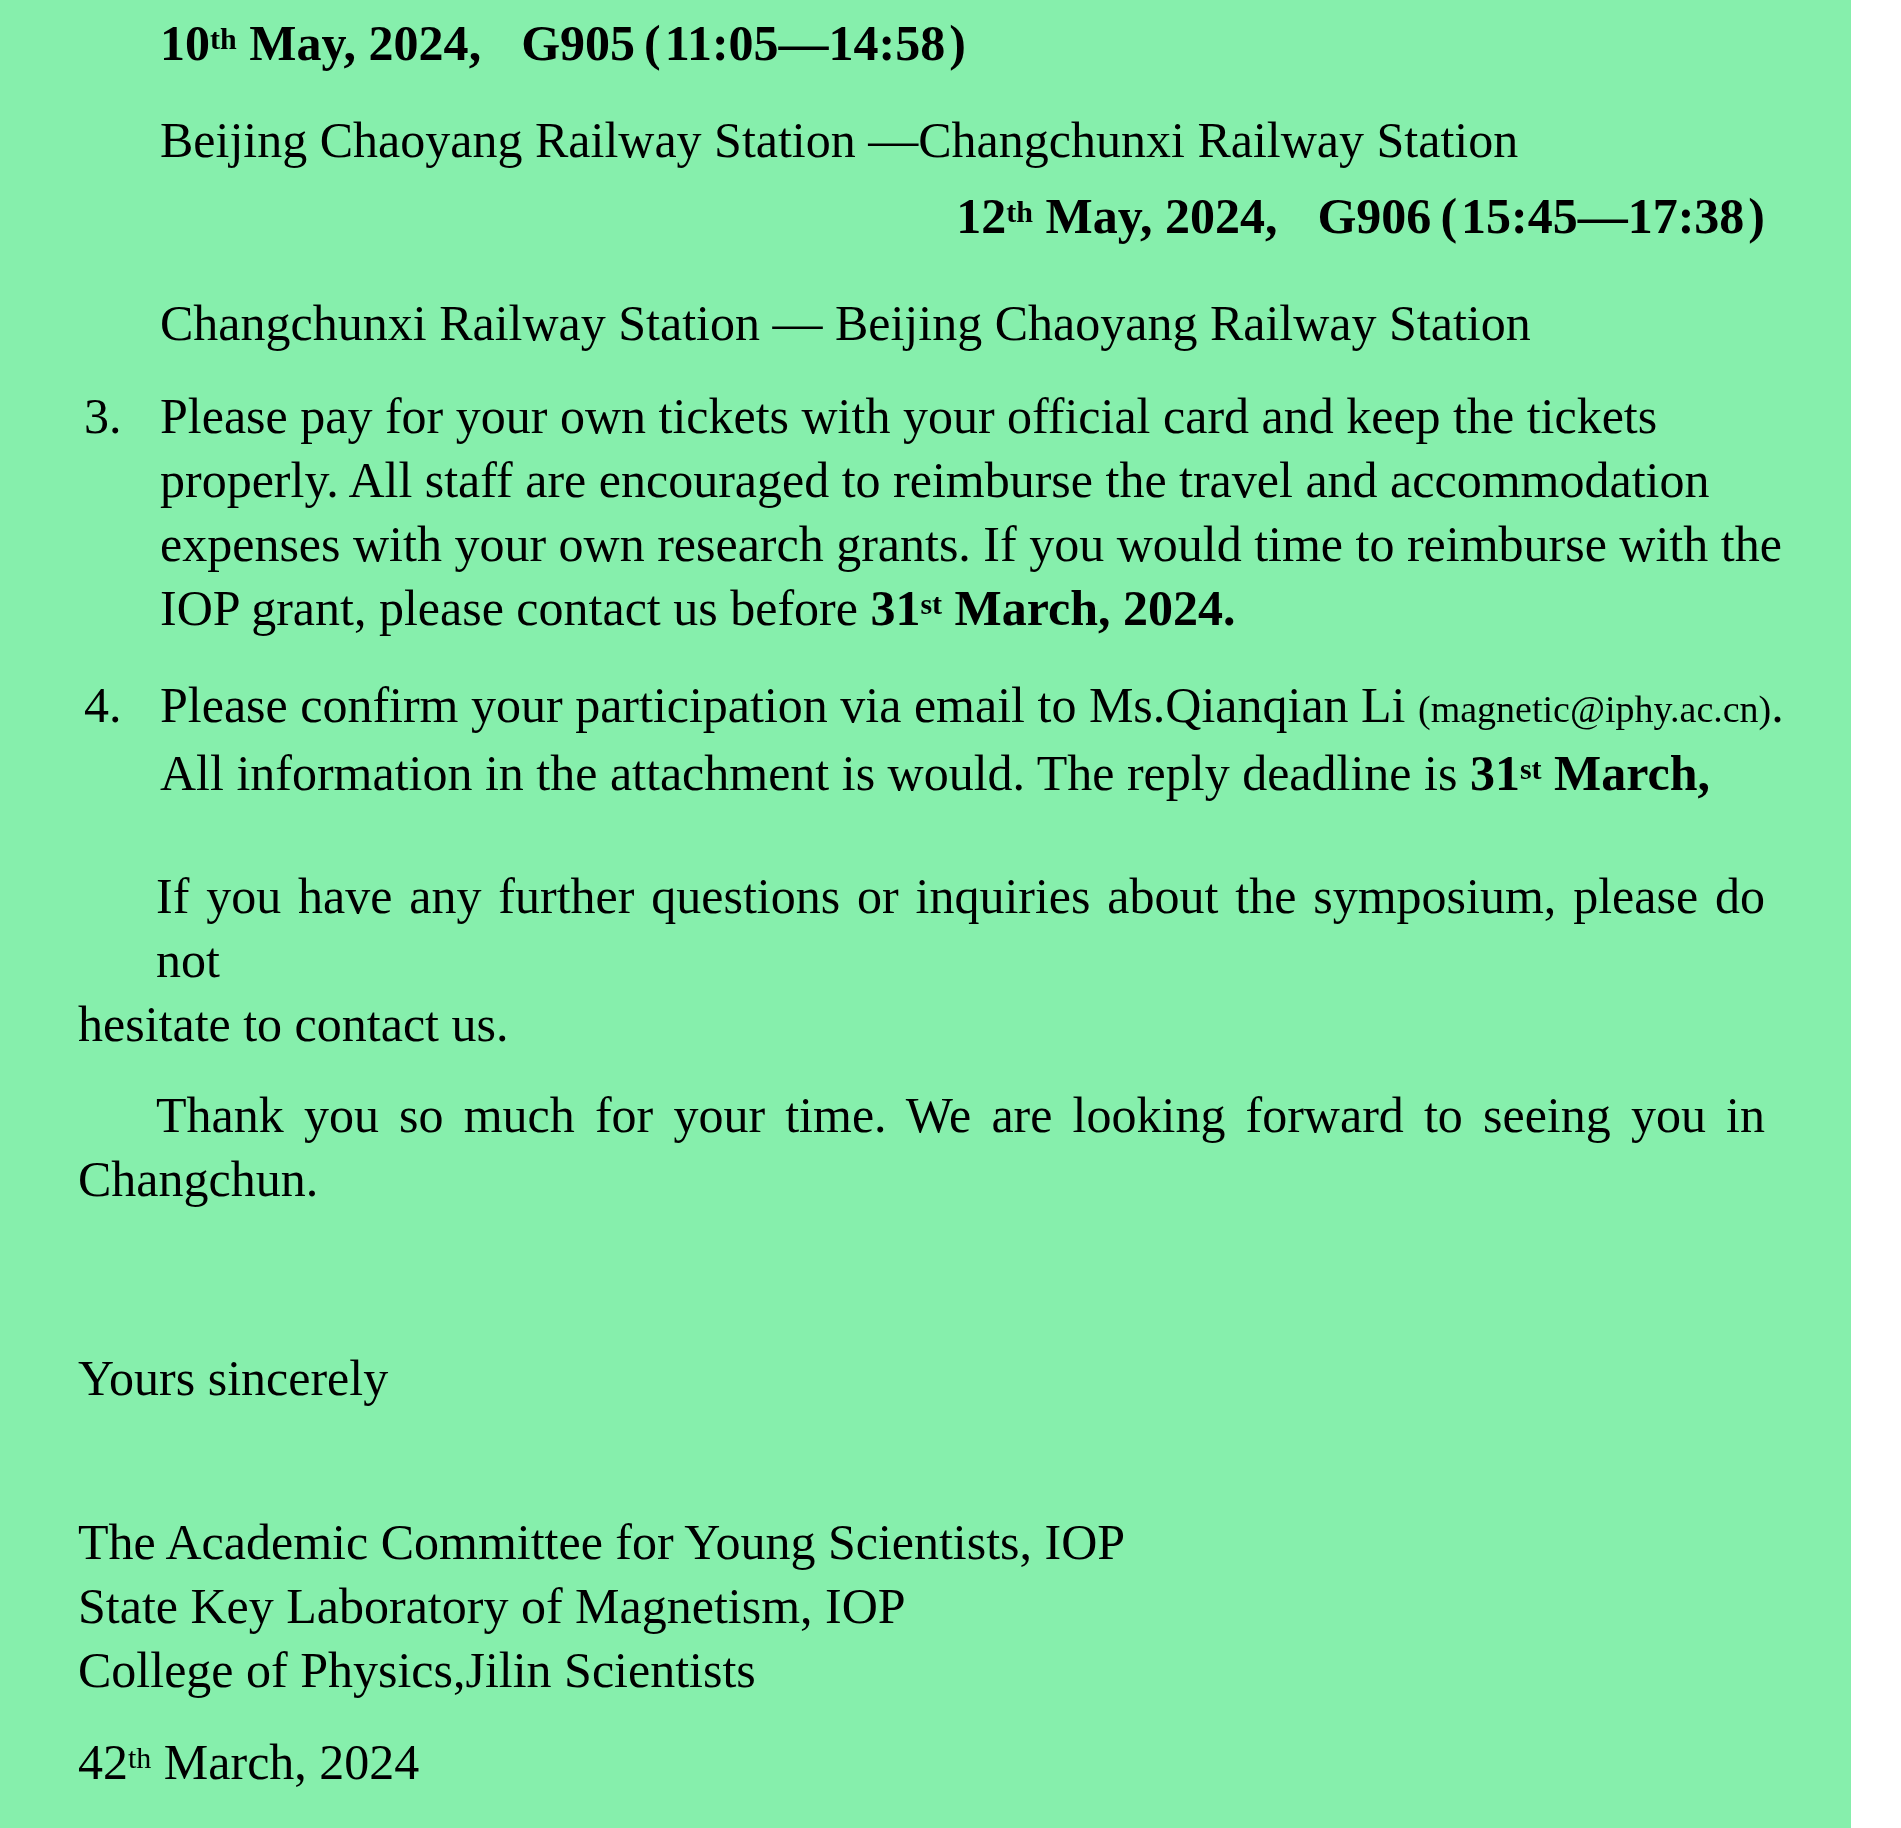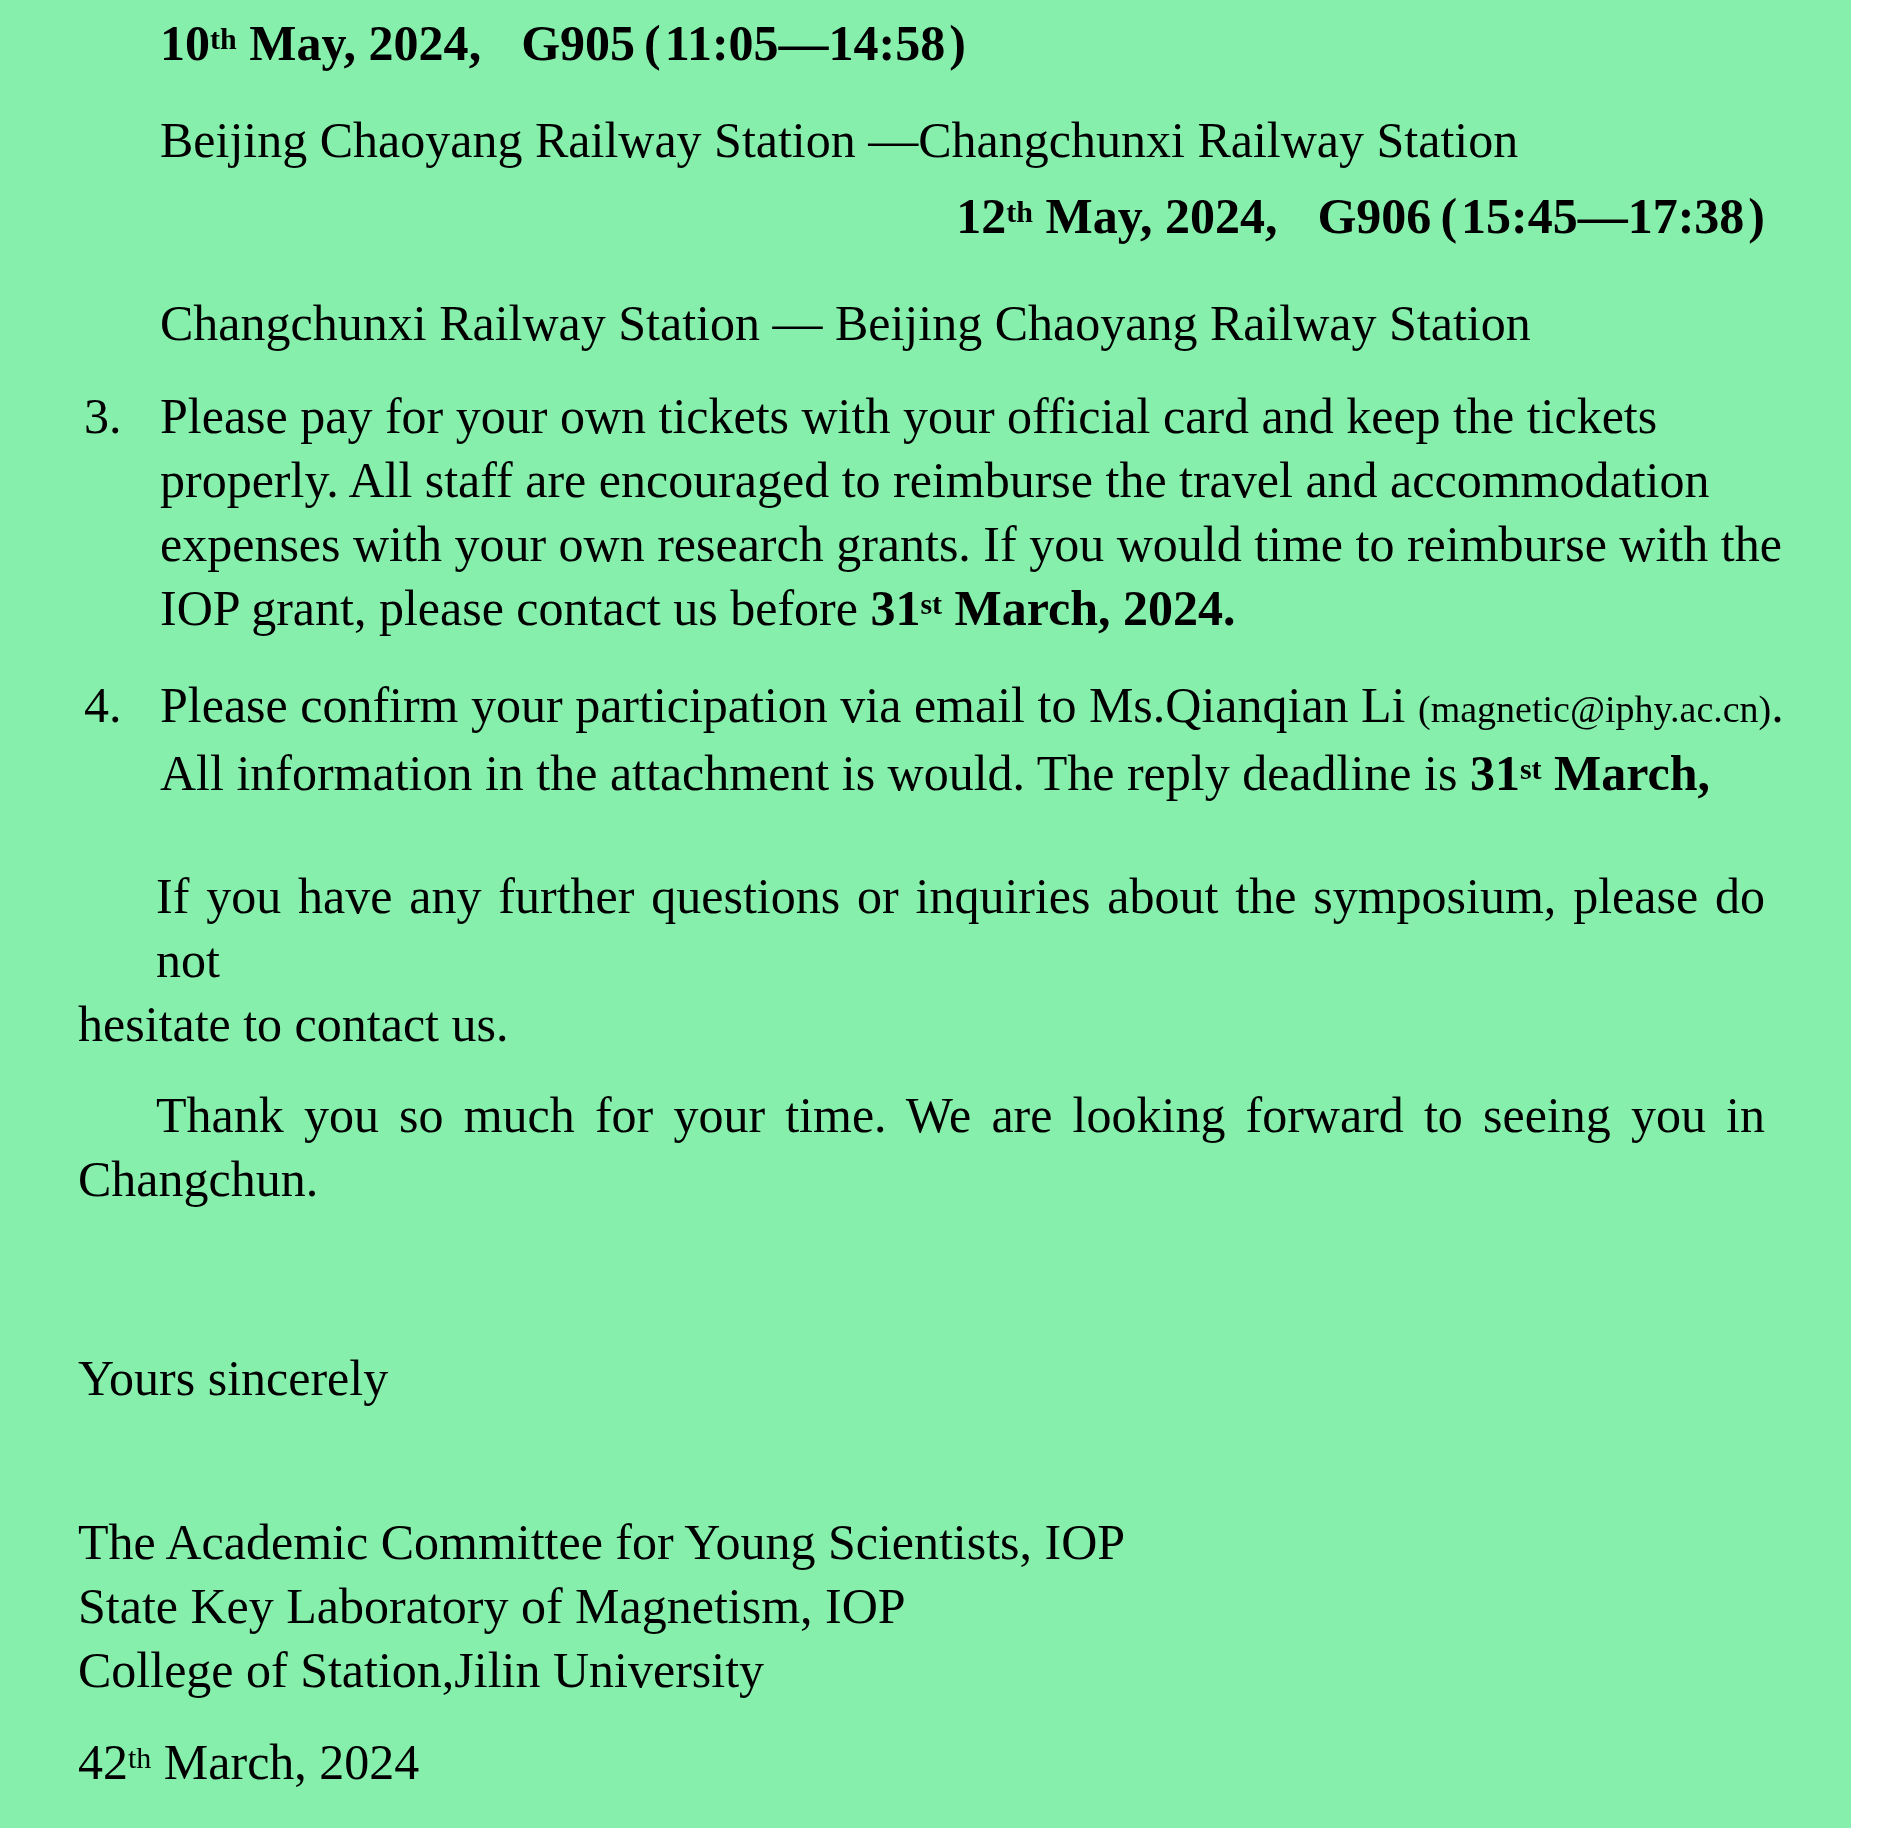--- a/index.html
+++ b/index.html
@@ -77,18 +77,18 @@
   <div class="para mt-p6">
     <div class="firstline jline">Thank you so much for your time. We are looking forward to seeing you in</div>
     <div class="lline">Changchun.</div>
   </div>
 
   <div class="line mt-close">Yours sincerely</div>
 
   <div class="mt-sig">
     <div class="lline">The Academic Committee for Young Scientists, IOP</div>
     <div class="lline">State Key Laboratory of Magnetism, IOP</div>
-    <div class="lline">College of Station,Jilin University</div>
+    <div class="lline">College of Physics,Jilin Scientists</div>
   </div>
 
   <div class="line mt-date"><span>42</span><span class="sup">th</span><span> March, 2024</span></div>
 
 </div>
 
 </body></html>

